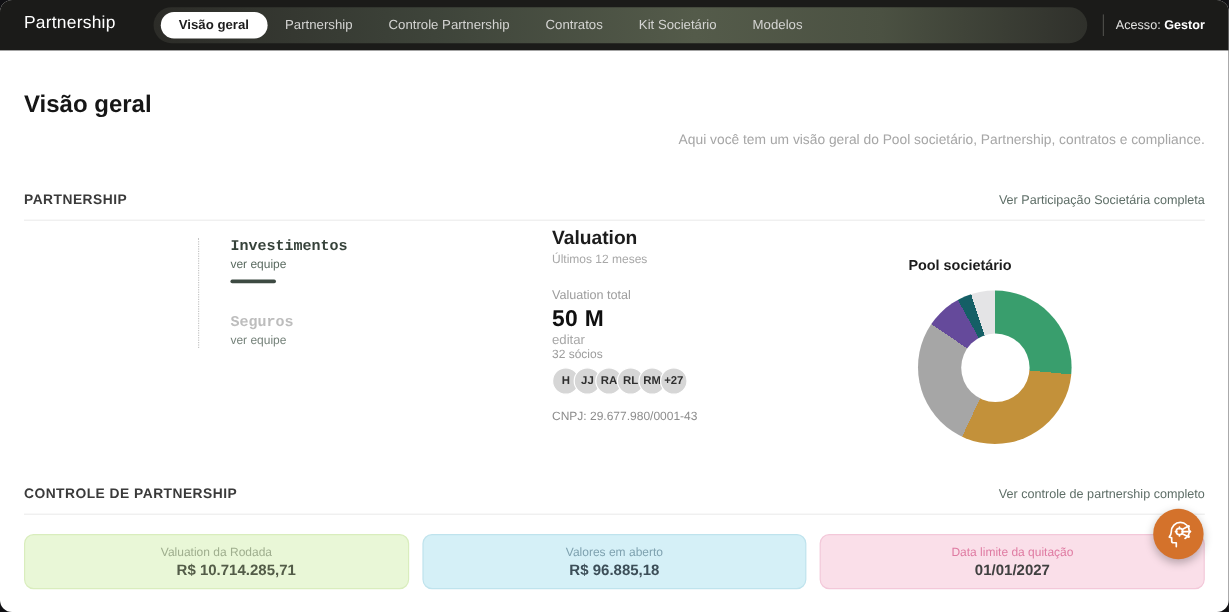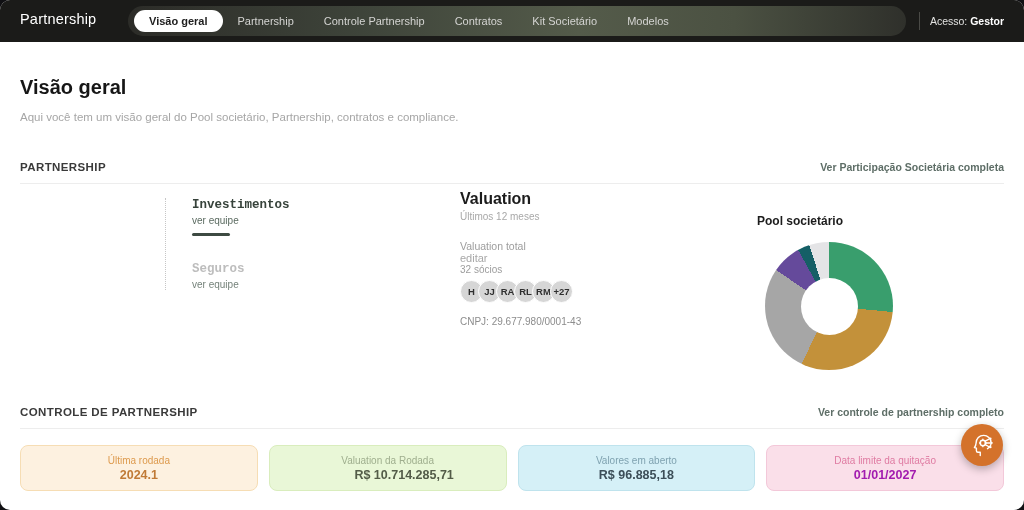--- a/index.html
+++ b/index.html
@@ -14,28 +14,28 @@
   .tab{background:transparent;border:none;color:#d4d4d2;font-size:11px;font-family:inherit;
     padding:5px 15px;border-radius:13px;cursor:pointer;white-space:nowrap;}
   .tab.active{background:#ffffff;color:#1d1d1d;font-weight:700;}
   .topbar-sep{position:absolute;right:104px;top:12px;width:1px;height:18px;background:#4a4a46;}
   .access{position:absolute;right:20px;top:15px;font-size:10.5px;color:#e2e2e0;}
   .access b{color:#ffffff;font-weight:700;}
 
   
   main{position:relative;padding:0 20px;height:468px;box-sizing:border-box;overflow:hidden;}
   .page-title{margin:0;padding-top:34px;font-size:20px;font-weight:700;color:#161616;}
-  .page-subtitle{margin:12px 0 0 0;font-size:11.5px;color:#a6a6a6;}
+  .page-subtitle{margin:12px 0 0 0;font-size:11.5px;color:#a6a6a6;text-align:right;}
 
   .section-head{display:flex;justify-content:space-between;align-items:flex-end;
     border-bottom:1px solid #ededed;padding-bottom:10px;}
   .section-head.first{margin-top:38px;}
   .section-head.second{margin-top:10px;}
   .section-title{font-size:11.5px;font-weight:700;color:#3a3a3a;letter-spacing:.4px;}
-  .section-link{font-size:10.5px;color:#5e6e67;text-decoration:none;cursor:pointer;font-weight:bold;}
+  .section-link{font-size:10.5px;color:#5e6e67;text-decoration:none;cursor:pointer;}
 
   
   .panel{position:relative;height:212px;}
   .teams{position:absolute;left:145px;top:14px;border-left:1px dotted #c6c6c6;padding-left:26px;min-height:90px;}
   .team-name{font-size:12.5px;font-weight:700;color:#36423a;font-family:Liberation Mono, monospace;}
   .team-name.inactive{color:#bdbdbd;}
   .team-link{font-size:10px;color:#5b6b61;margin-top:3px;cursor:pointer;}
   .team-link.inactive{color:#75827a;}
   .team-underline{width:38px;height:3px;background:#3d4a42;border-radius:2px;margin-top:7px;}
   .team-gap{height:26px;}
@@ -115,20 +115,21 @@
         <div>
           <div class="team-name inactive">Seguros</div>
           <div class="team-link inactive">ver equipe</div>
         </div>
       </div>
 
       <div class="valuation">
         <div class="val-title">Valuation</div>
         <div class="val-period">Últimos 12 meses</div>
         <div class="val-total-label">Valuation total</div>
+        <div class="val-total">50 M</div>
         <div class="val-edit">editar</div>
         <div class="val-partners">32 sócios</div>
         <div class="avatars">
           <div class="avatar">H</div>
           <div class="avatar">JJ</div>
           <div class="avatar">RA</div>
           <div class="avatar">RL</div>
           <div class="avatar">RM</div>
           <div class="avatar">+27</div>
         </div>
@@ -141,35 +142,31 @@
       </div>
 
     </div>
 
     <div class="section-head second">
       <span class="section-title">CONTROLE DE PARTNERSHIP</span>
       <a class="section-link">Ver controle de partnership completo</a>
     </div>
 
     <div class="cards">
-      <div class="card" style="background: rgb(253, 241, 224); border-color: rgb(246, 221, 180);">
-        <div class="card-label" style="color: rgb(221, 154, 77);">Última rodada</div>
-        <div class="card-value" style="color: rgb(192, 122, 54);">2024.1</div>
-      </div>
       <div class="card" style="background: rgb(233, 247, 215); border-color: rgb(217, 237, 189);">
         <div class="card-label" style="color: rgb(159, 174, 142);">Valuation da Rodada</div>
         <div class="card-value" style="color: rgb(83, 92, 72); padding-left: 33px;">R$ 10.714.285,71</div>
       </div>
       <div class="card" style="background: rgb(213, 240, 247); border-color: rgb(191, 227, 237);">
         <div class="card-label" style="color: rgb(127, 162, 176);">Valores em aberto</div>
         <div class="card-value" style="color: rgb(60, 78, 88);">R$ 96.885,18</div>
       </div>
       <div class="card" style="background: rgb(250, 223, 233); border-color: rgb(243, 200, 217);">
         <div class="card-label" style="color: rgb(223, 123, 162);">Data limite da quitação</div>
-        <div class="card-value" style="color: #a21caf;">01/01/2027</div>
+        <div class="card-value" style="color: #404040;">01/01/2027</div>
       </div>
     </div>
   </main>
 
   <button class="fab" id="fab-button" style="background: rgb(212, 114, 43);">
     <span>
       <svg width="28" height="28" viewBox="0 0 48 48" fill="none" stroke="#ffffff" stroke-width="2.4" stroke-linecap="round" stroke-linejoin="round">
         <path d="M21 42v-5.5h-4a2.6 2.6 0 0 1-2.6-2.6v-4.6l-3.4-.9c1.7-2.4 2.8-4.2 2.8-7.4C13.8 13.2 19.6 7.5 26.8 7.5c7 0 12.7 5.6 12.7 12.5 0 4.6-2.5 8.2-6.1 10.3"></path>
         <circle cx="25.5" cy="20.5" r="4.6"></circle>
         <path d="M25.5 14.2v2M25.5 24.8v2M19.8 20.5h2M29.2 20.5h2"></path>

